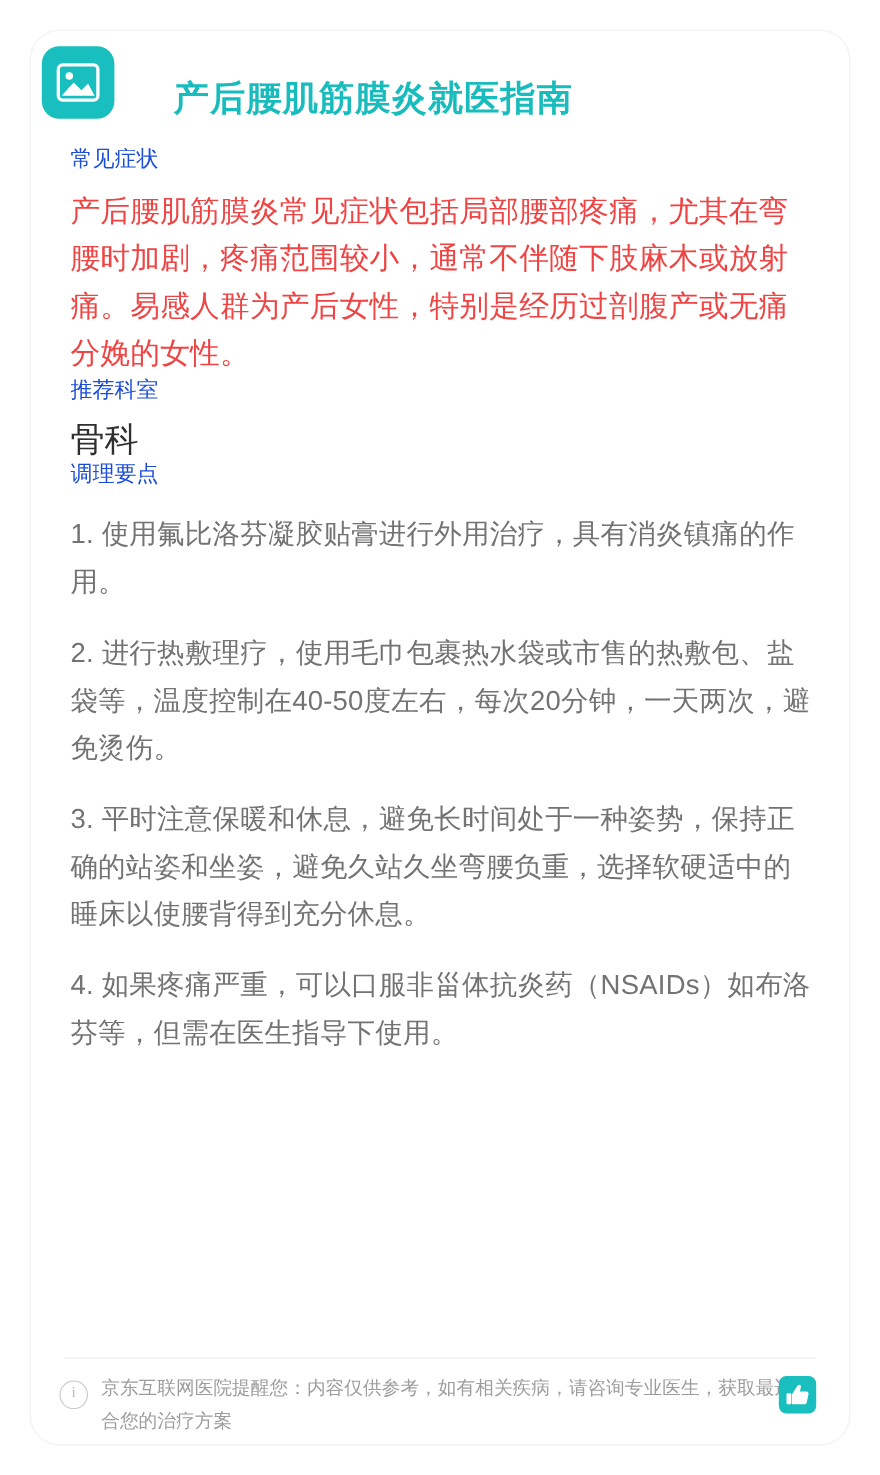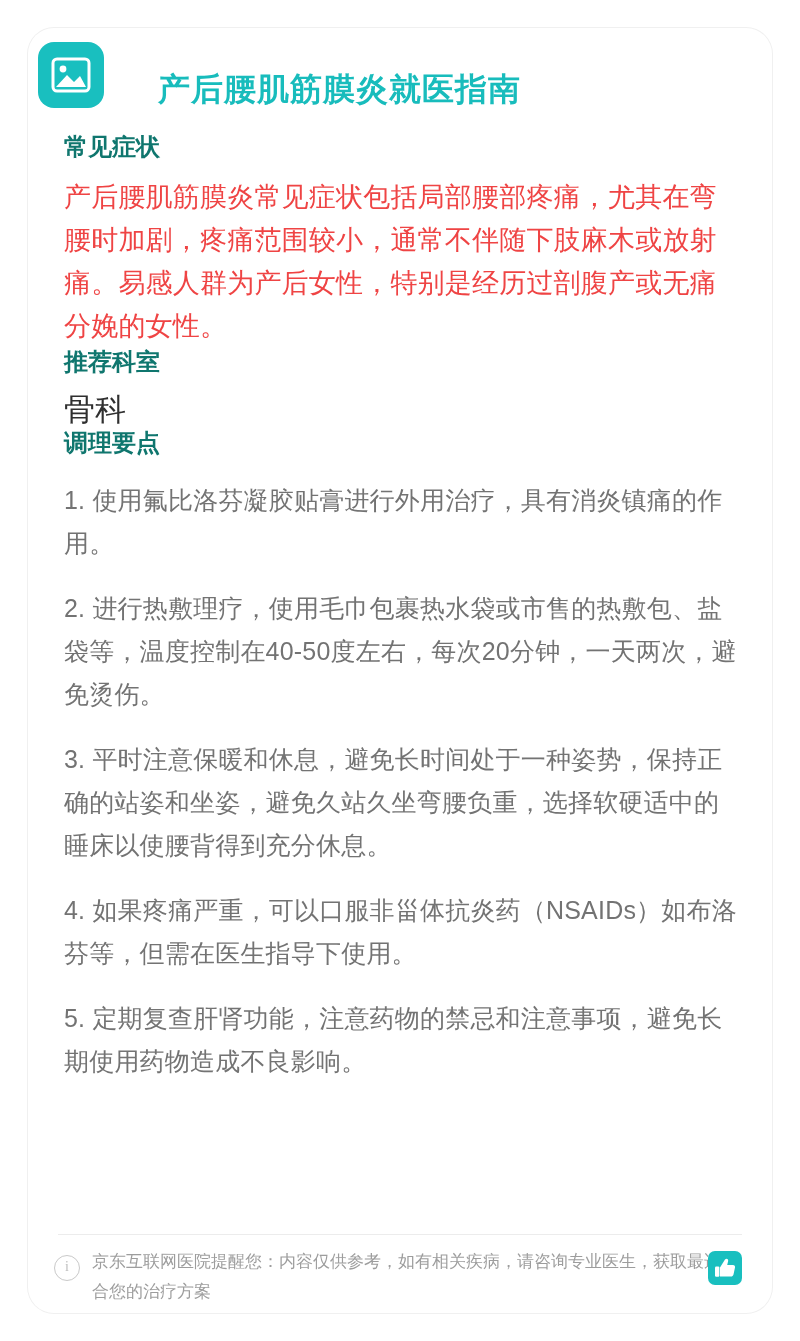--- a/index.html
+++ b/index.html
@@ -61,23 +61,23 @@
     top: 105px;
     right: 24px;
     bottom: 86px;
     padding: 0 6px;
     box-sizing: border-box;
   }
 
   h2.section {
     margin: 0;
     padding: 0;
-    font-size: 24px;
-    font-weight: bold;
-    color: #0f766e;
+    font-size: 20px;
+    font-weight: normal;
+    color: #1d4ed8;
     line-height: 1.2;
   }
   .sec-symptoms { margin-top: 18px; }
   .sec-dept { margin-top: 30px; }
   .sec-care { margin-top: 22px; }
 
   p.para {
     margin: 14px 0 0 0;
     font-size: 27px;
     line-height: 43px;
@@ -178,21 +178,20 @@
 
       <h2 class="section sec-dept">推荐科室</h2>
       <p class="dept">骨科</p>
 
       <h2 class="section sec-care">调理要点</h2>
       <ol class="steps">
         <li>1. 使用氟比洛芬凝胶贴膏进行外用治疗，具有消炎镇痛的作用。</li>
         <li>2. 进行热敷理疗，使用毛巾包裹热水袋或市售的热敷包、盐袋等，温度控制在40-50度左右，每次20分钟，一天两次，避免烫伤。</li>
         <li>3. 平时注意保暖和休息，避免长时间处于一种姿势，保持正确的站姿和坐姿，避免久站久坐弯腰负重，选择软硬适中的睡床以使腰背得到充分休息。</li>
         <li>4. 如果疼痛严重，可以口服非甾体抗炎药（NSAIDs）如布洛芬等，但需在医生指导下使用。</li>
-        <li>5. 定期复查肝肾功能，注意药物的禁忌和注意事项，避免长期使用药物造成不良影响。</li>
       </ol>
 
     </div>
 
     <div class="divider"></div>
 
     <div class="footer">
       <div class="footer-icon">i</div>
       <div class="footer-text">京东互联网医院提醒您：内容仅供参考，如有相关疾病，请咨询专业医生，获取最适合您的治疗方案</div>
       <div class="thumb">

